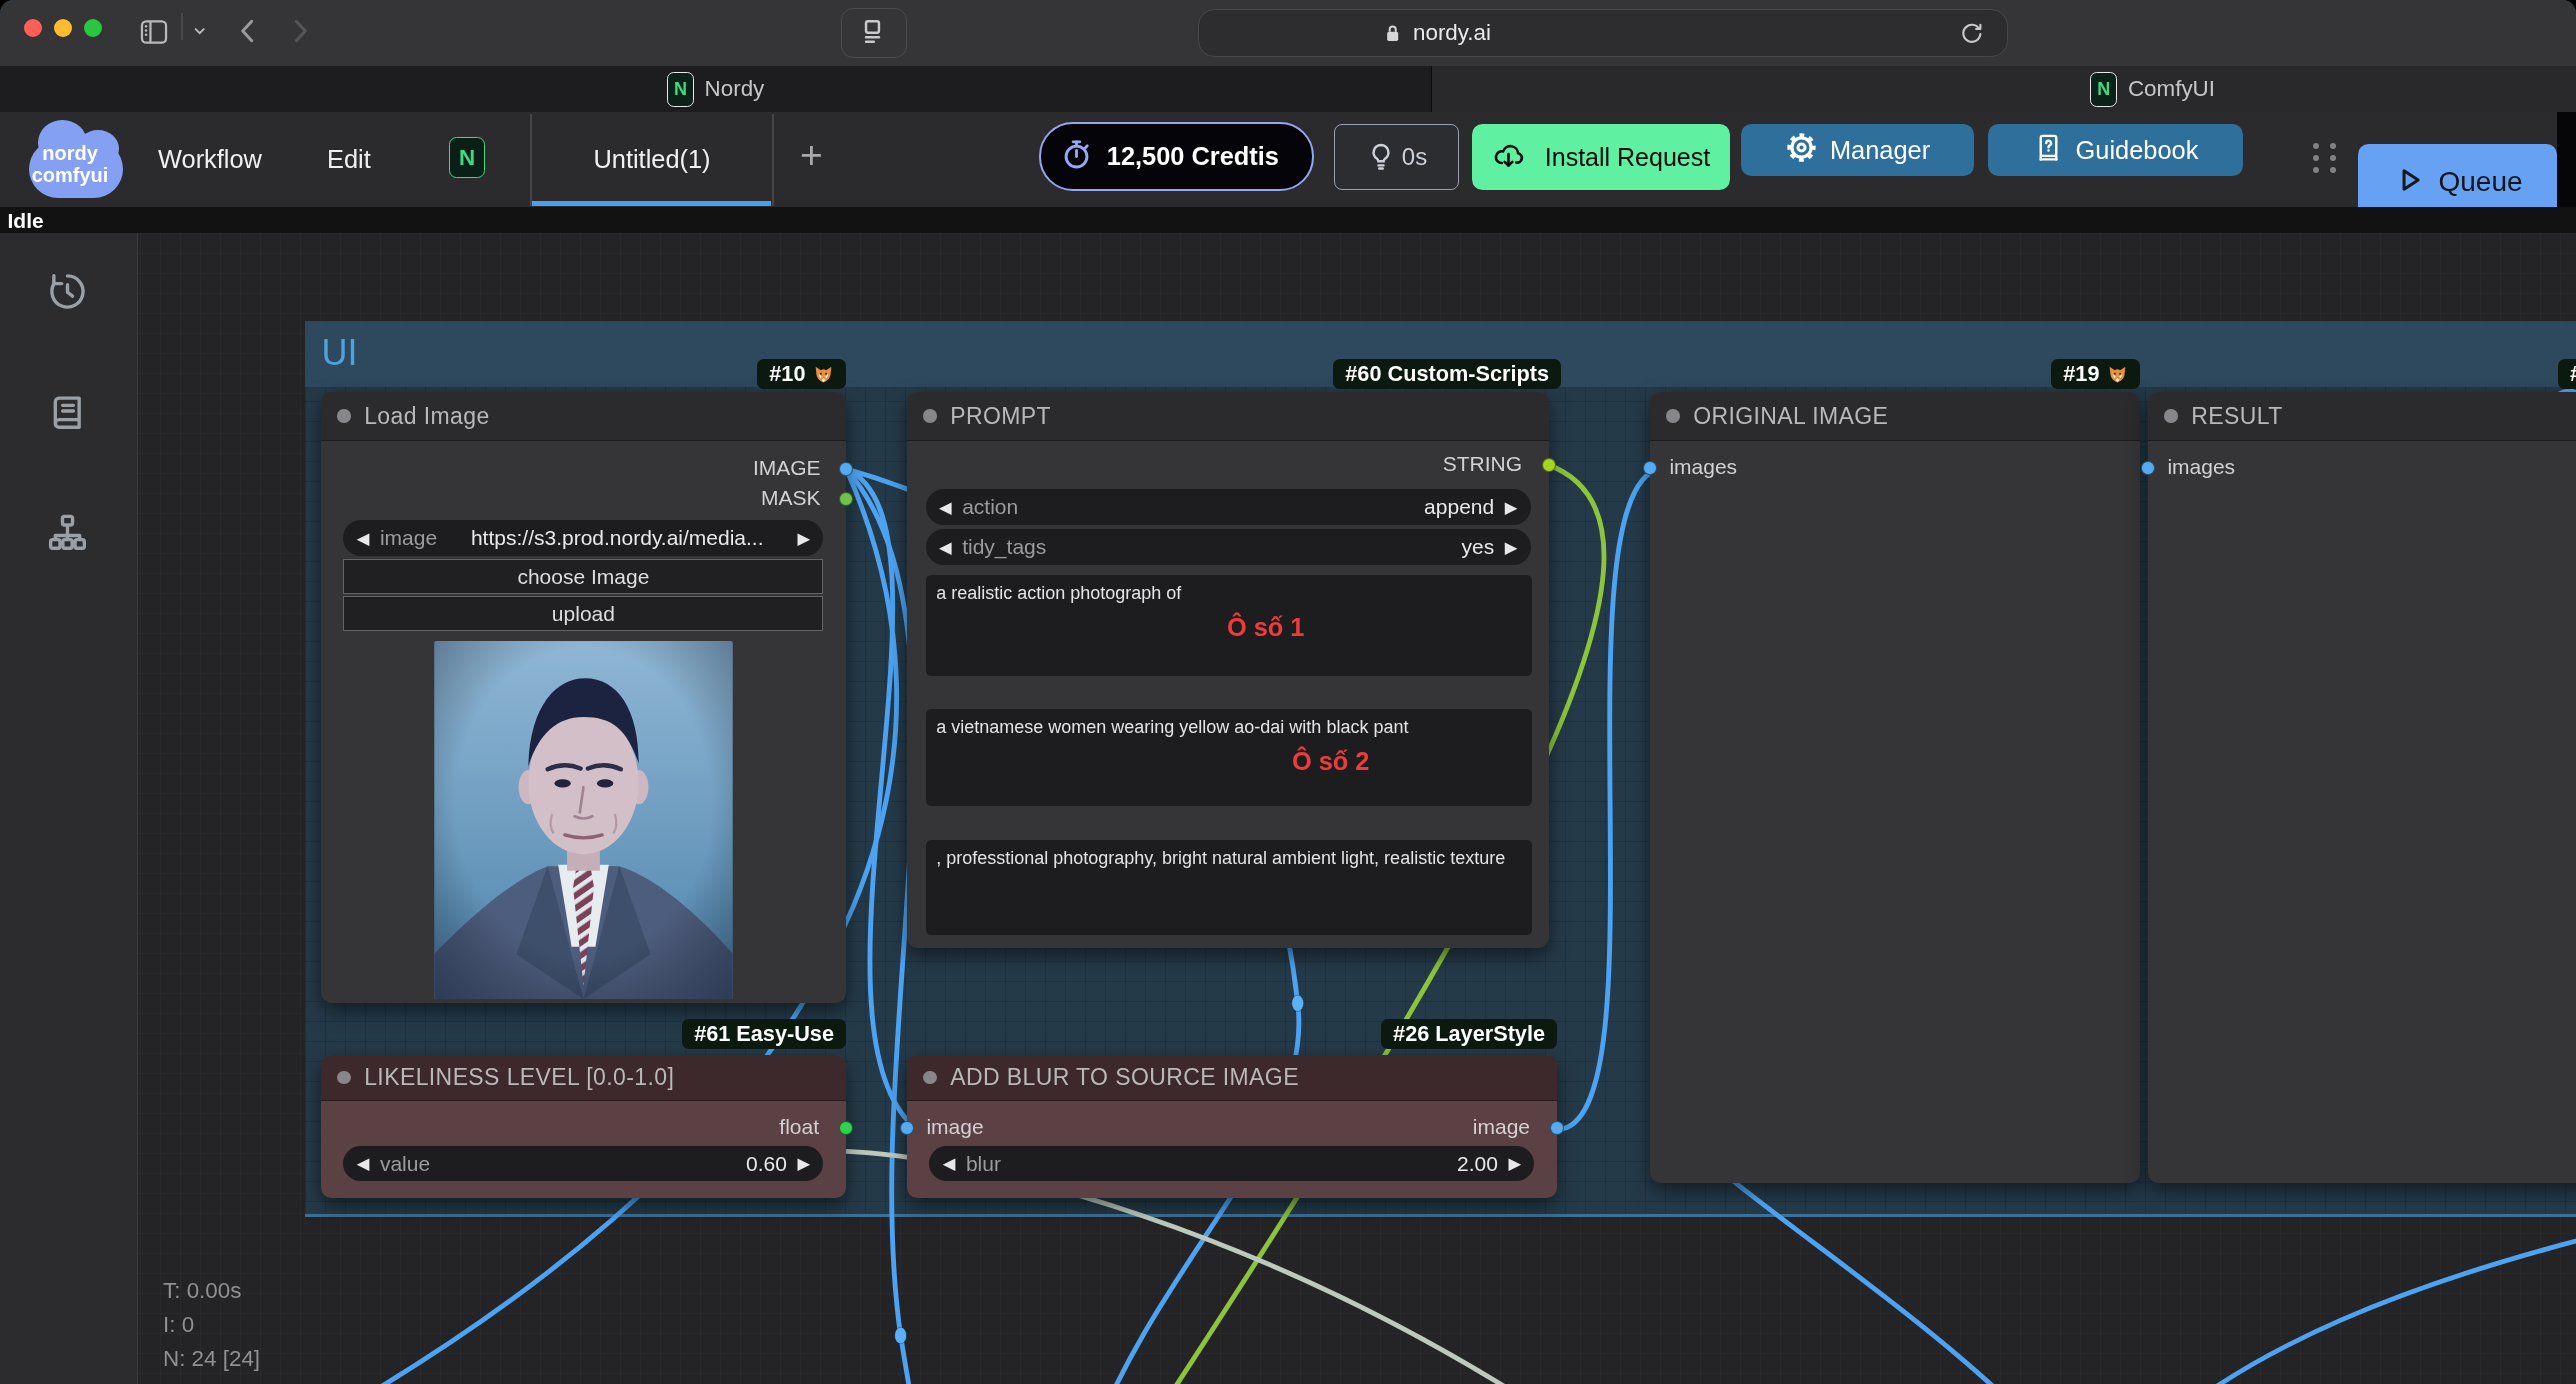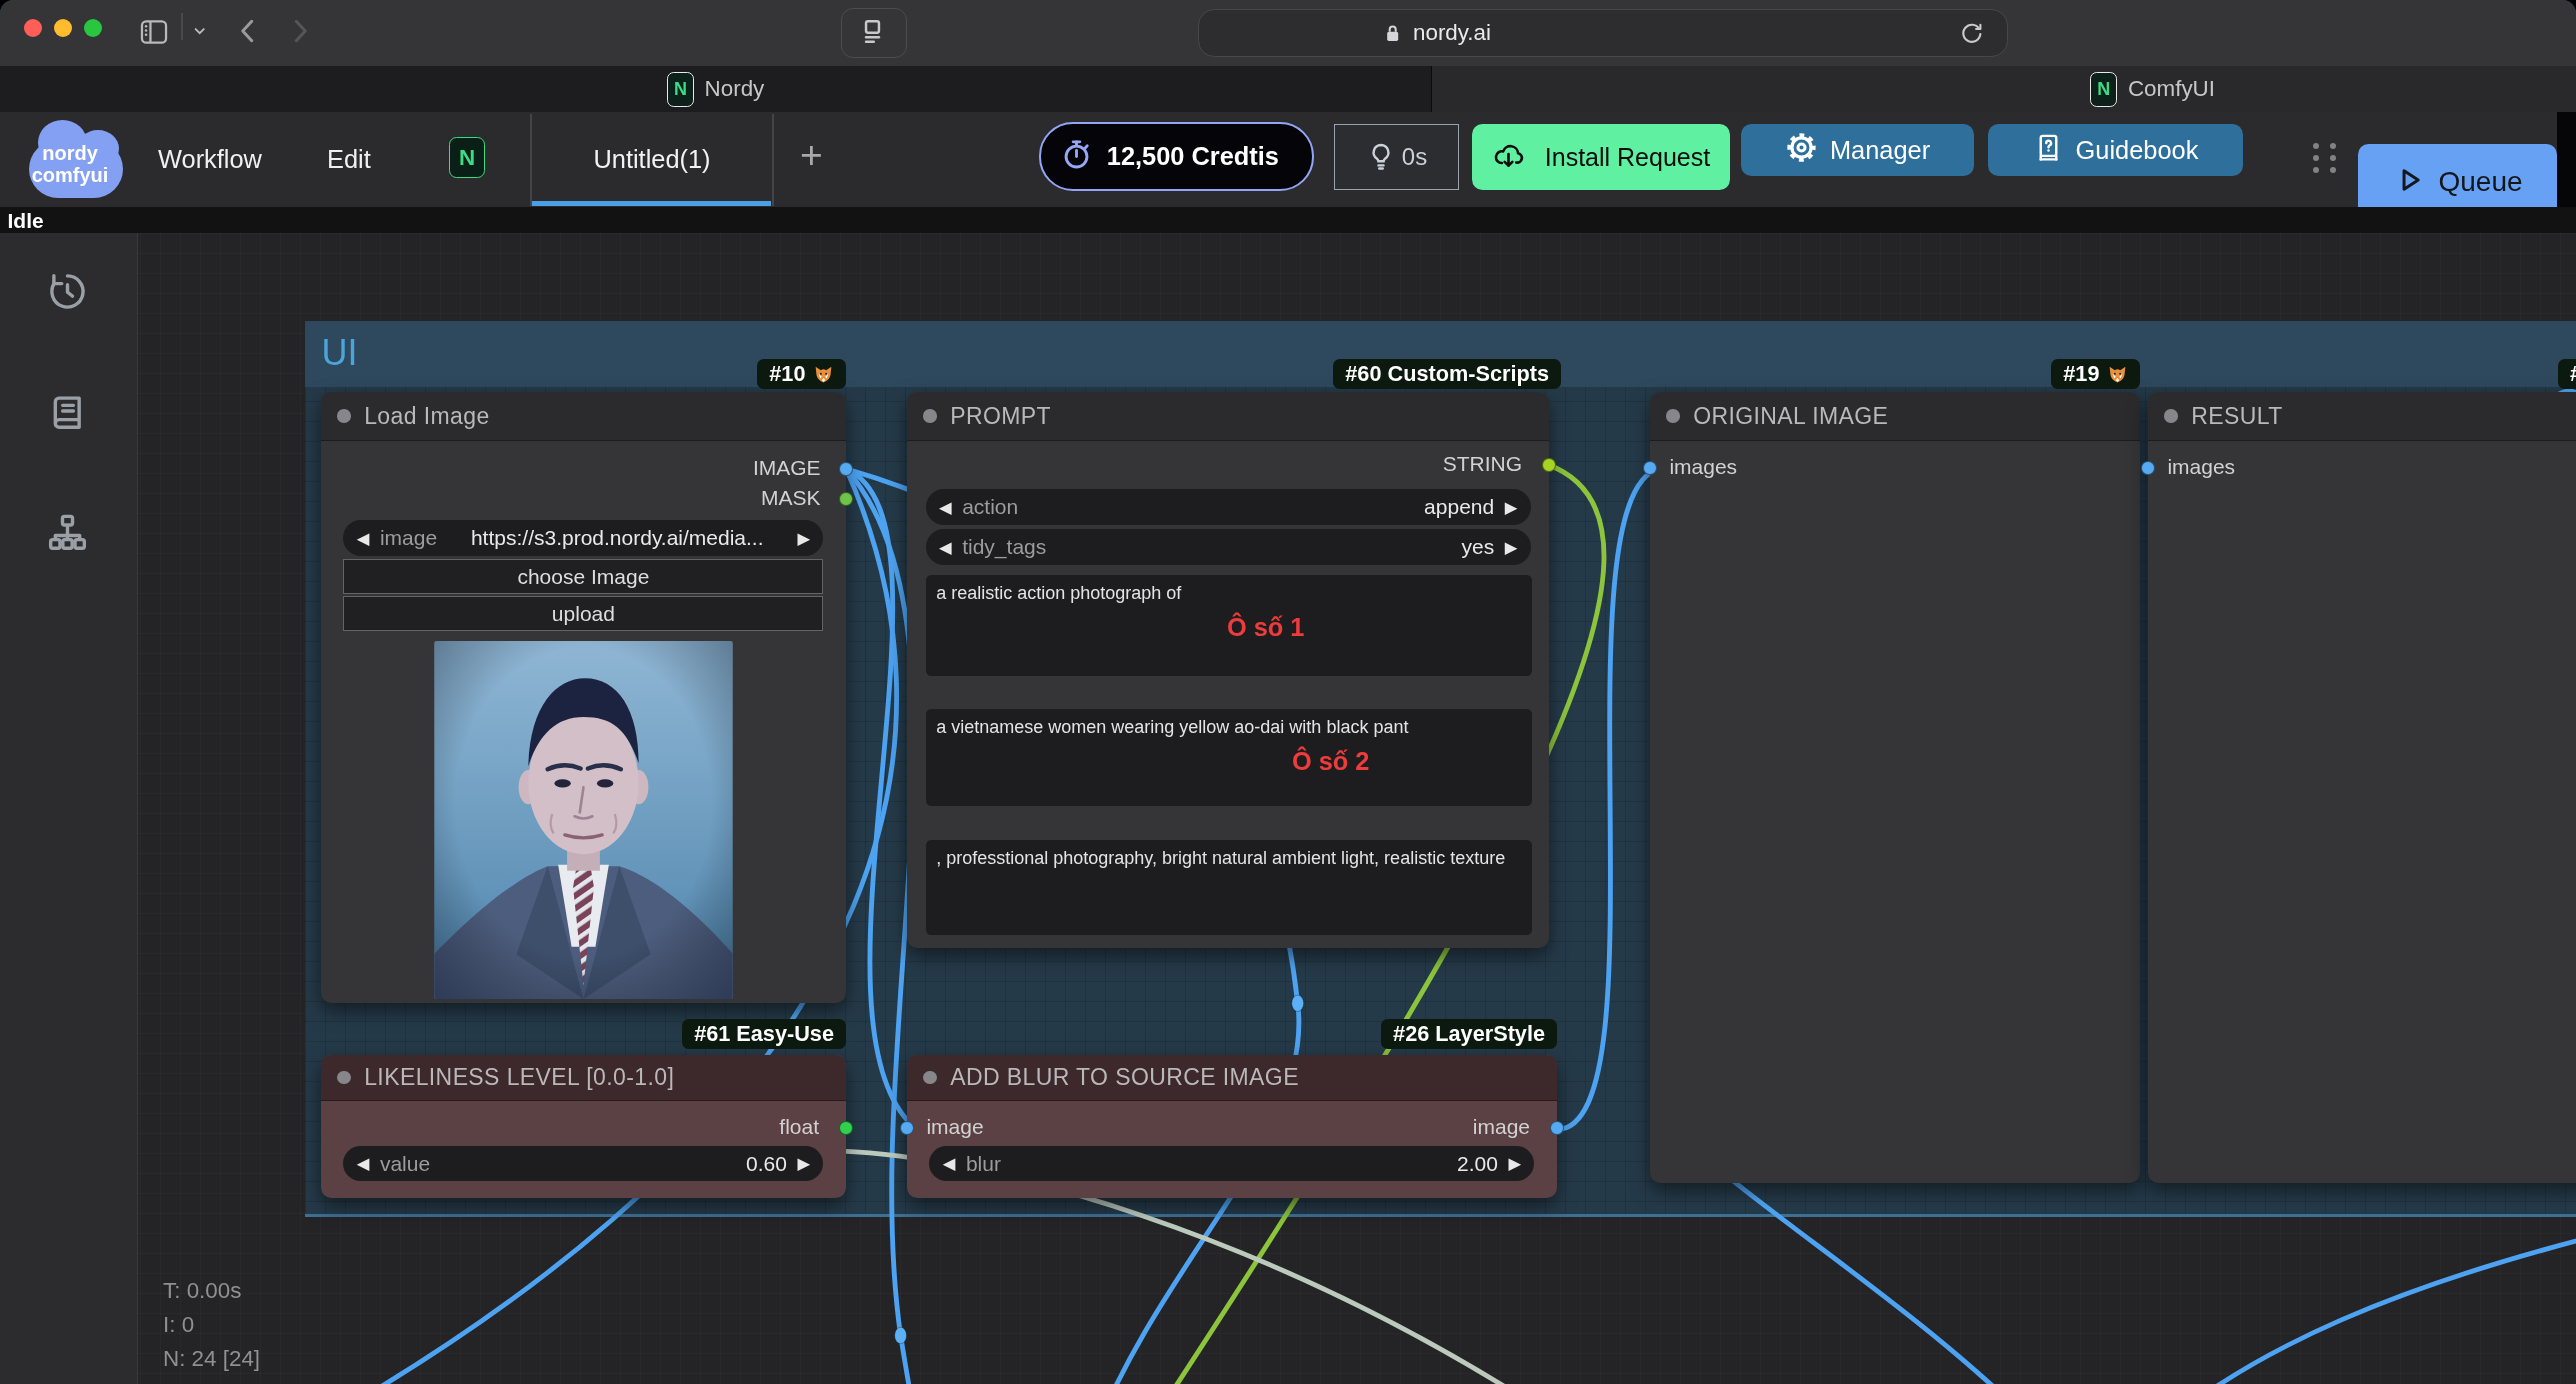--- a/index.html
+++ b/index.html
@@ -38,21 +38,21 @@
            display:flex;align-items:center;justify-content:center;}
   .vsep{width:1.5px;height:92px;background:#454548;top:1.5px;}
   .wf-tab-label{font-size:25.4px;color:#f2f2f2;}
   .wf-underline{left:532px;top:89px;width:239px;height:4.5px;background:#4aa0e8;}
   .plus{font-size:39px;color:#a8a8ac;font-weight:300;}
   .pill-credits{left:1039px;top:9.7px;width:275px;height:69px;background:#050509;
                 border:2.2px solid #93a6f5;border-radius:34px;display:flex;align-items:center;gap:13.4px;
                 padding-left:19.4px;box-sizing:border-box;}
   .credits-text{color:#fff;font-size:25.4px;font-weight:600;}
   .pill-timer{left:1334px;top:12px;width:125px;height:66px;background:#2b2d31;border:1.9px solid #99a2ae;
-              border-radius:0;display:flex;align-items:center;justify-content:center;gap:6px;box-sizing:border-box;}
+              border-radius:8px;display:flex;align-items:center;justify-content:center;gap:6px;box-sizing:border-box;}
   .timer-text{color:#ccd1d8;font-size:24px;}
   .btn-install{left:1472px;top:12px;width:258px;height:66px;background:#5ff0a2;border-radius:10.5px;
                display:flex;align-items:center;justify-content:center;gap:20px;}
   .install-text{color:#0c0c0c;font-size:25px;font-weight:500;}
   .btn-blue{background:#2e6f9b;border-radius:10.5px;display:flex;align-items:center;justify-content:center;gap:12px;
             top:12px;height:52px;}
   .btn-blue span{color:#fff;font-size:25.4px;}
   .handle{left:2313px;top:31px;width:30px;height:33px;display:grid;grid-template-columns:6px 6px;
           grid-template-rows:6px 6px 6px;gap:6px 10.5px;}
   .handle i{background:#828286;border-radius:50%;}

